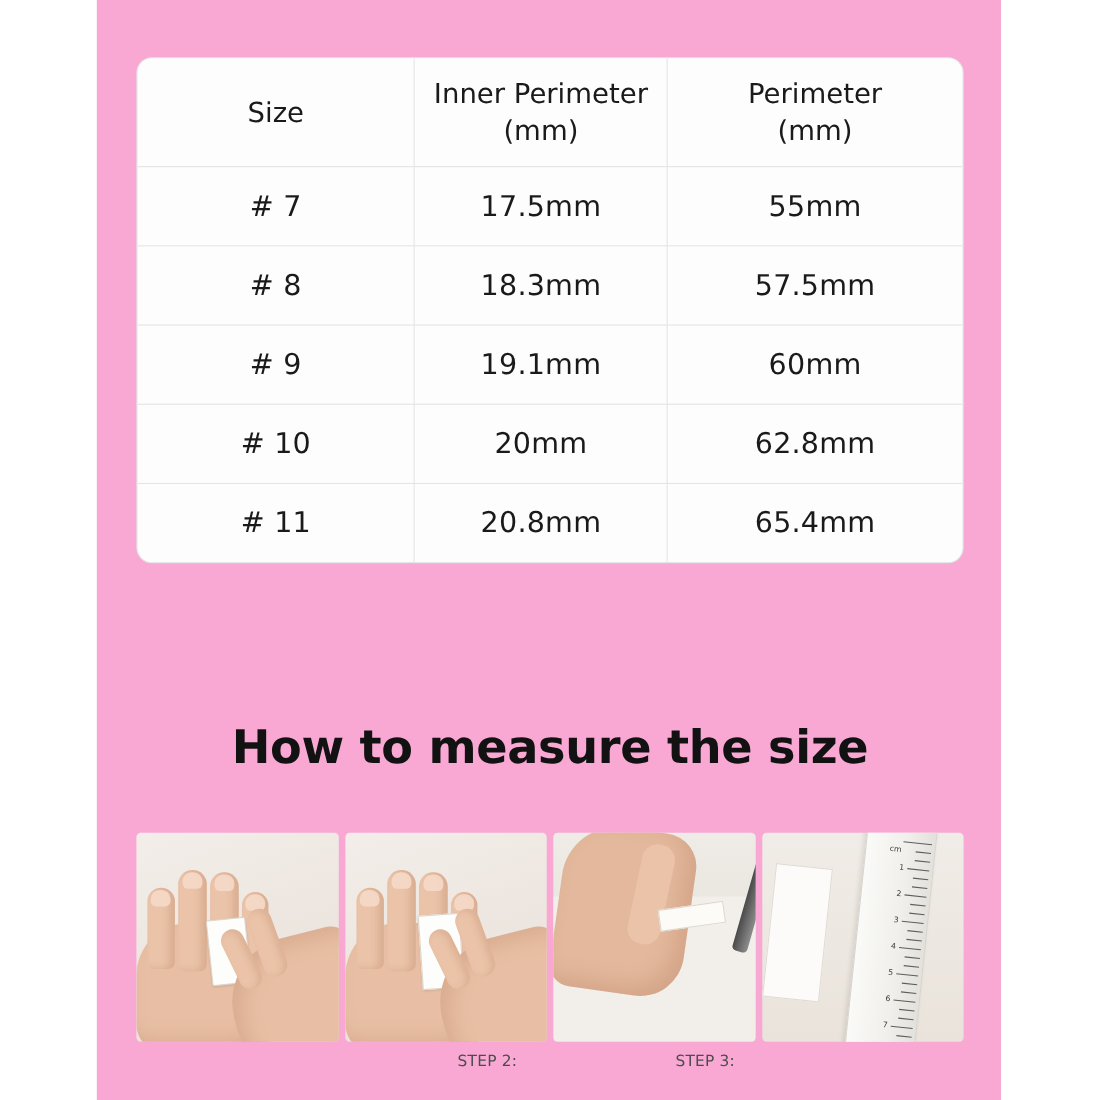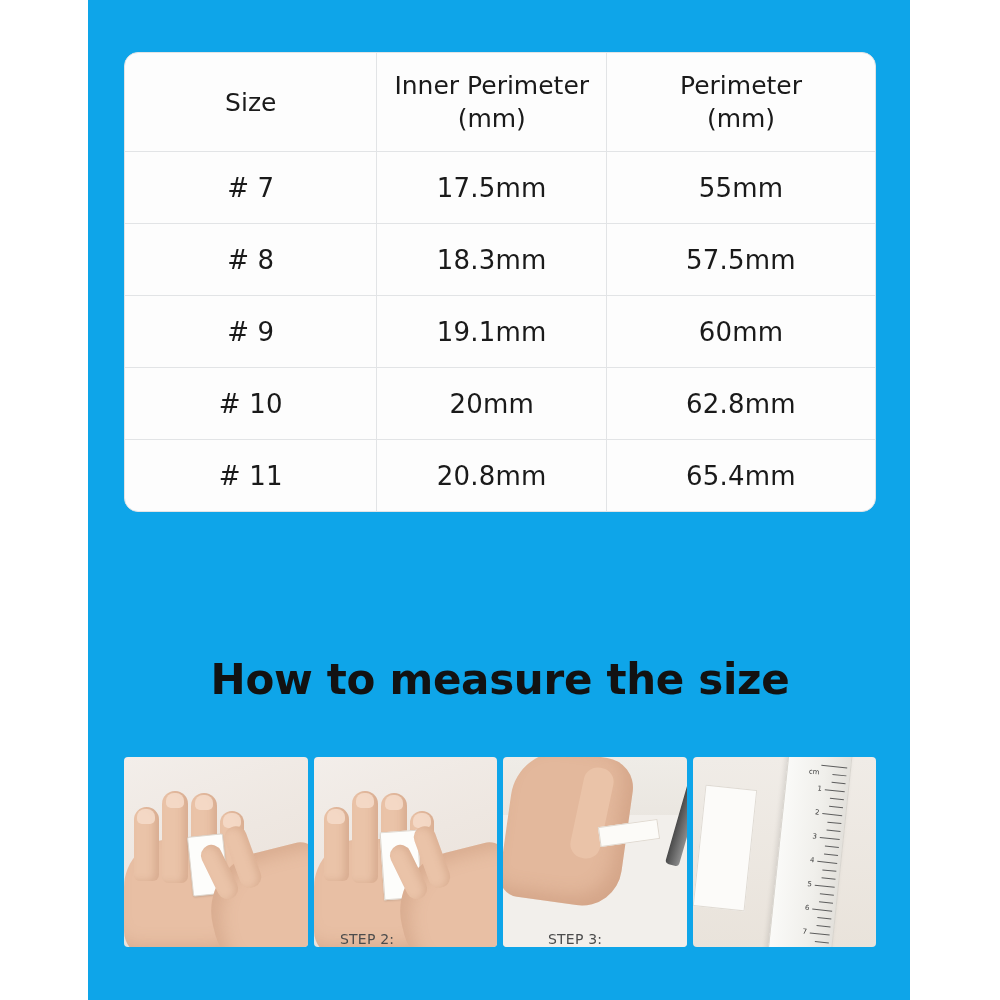--- a/index.html
+++ b/index.html
@@ -10,21 +10,21 @@
     width: 1000px;
     height: 1000px;
     background: #ffffff;
     font-family: "Liberation Sans", sans-serif;
     overflow: hidden;
   }
   .page {
     position: relative;
     width: 1000px;
     height: 1000px;
-    background: #0ea5e9;
+    background: #f9a8d4;
   }
   
   .gutter-left {
     position: absolute;
     left: 0; top: 0;
     width: 88px; height: 1000px;
     background: #ffffff;
   }
   .gutter-right {
     position: absolute;
@@ -290,25 +290,26 @@
     width: 50px; height: 120px;
     background: #fcfbf9;
     border: 1px solid #e0dbd4;
     transform: rotate(6deg);
   }
 
   
   .steps {
     position: absolute;
     left: 124px;
-    top: 931px;
+    top: 957px;
     width: 752px;
     height: 30px;
     display: flex;
-    gap: 24px;
+    gap: 14px;
+    justify-content: center;
   }
   .step-cap {
     width: 184px;
     font-size: 14px;
     color: #4c4c4c;
     font-family: "DejaVu Sans", sans-serif;
     padding-left: 8px;
     box-sizing: border-box;
     letter-spacing: 0.2px;
   }

